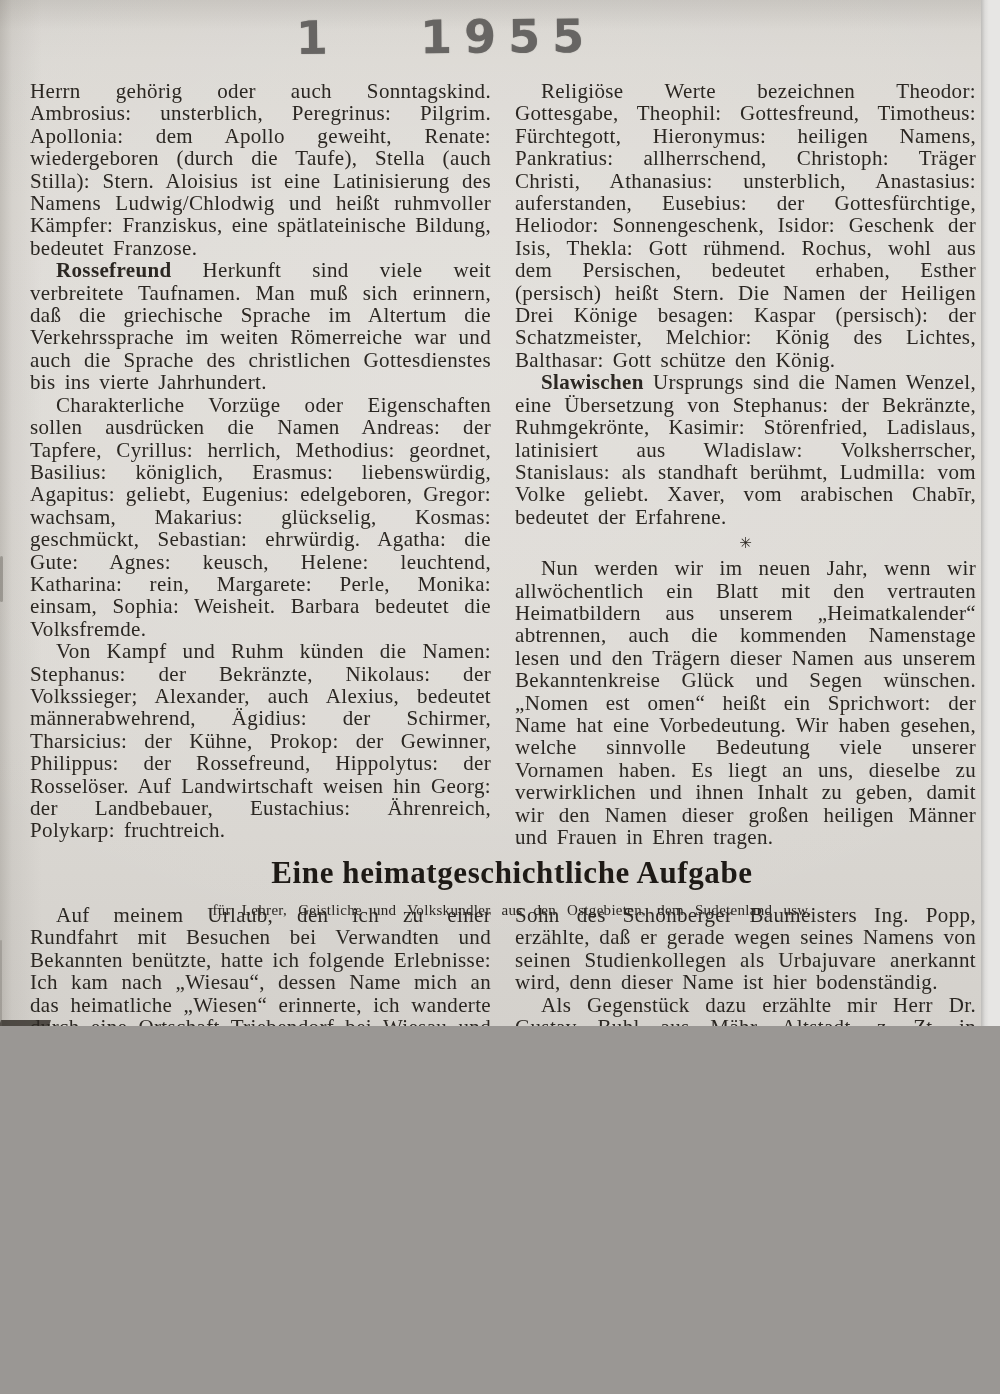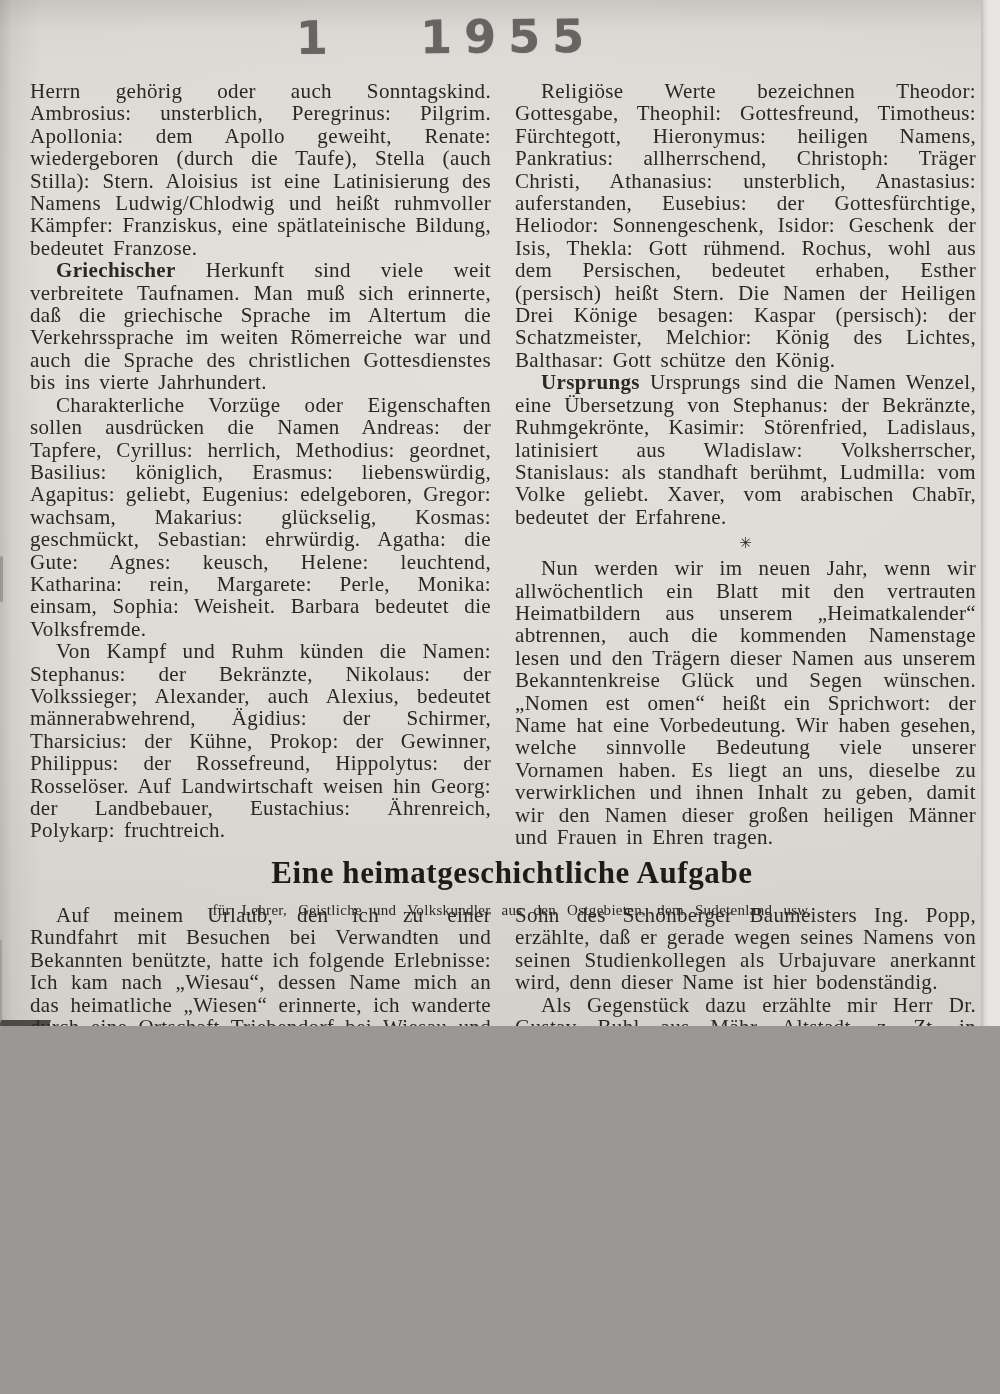--- a/index.html
+++ b/index.html
@@ -95,27 +95,27 @@
   <div class="scan-mark" style="left:0;top:556px;width:3px;height:46px;"></div>
   <div class="scan-mark" style="left:0;top:940px;width:2px;height:300px;opacity:.3;"></div>
 
   <div class="stamp">
     <span class="issue">1</span><span class="year">1955</span>
   </div>
 
   <div class="cols top">
     <div class="col">
       <p class="para"><span>Herrn gehörig oder auch Sonntagskind. Ambrosius: unsterblich, Peregrinus: Pilgrim. Apollonia: dem Apollo geweiht, Renate: wiedergeboren (durch die Taufe), Stella (auch Stilla): Stern. Aloisius ist eine Latinisierung des Namens Ludwig/Chlodwig und heißt ruhmvoller Kämpfer: Franziskus, eine spätlateinische Bildung, bedeutet Franzose.</span></p>
-      <p class="para indent"><b class="lead">Griechischer</b><span> Herkunft sind viele weit verbreitete Taufnamen. Man muß sich erinnerte, daß die griechische Sprache im Altertum die Verkehrssprache im weiten Römerreiche war und auch die Sprache des christlichen Gottesdienstes bis ins vierte Jahrhundert.</span></p>
+      <p class="para indent"><b class="lead">Rossefreund</b><span> Herkunft sind viele weit verbreitete Taufnamen. Man muß sich erinnern, daß die griechische Sprache im Altertum die Verkehrssprache im weiten Römerreiche war und auch die Sprache des christlichen Gottesdienstes bis ins vierte Jahrhundert.</span></p>
       <p class="para indent"><span>Charakterliche Vorzüge oder Eigenschaften sollen ausdrücken die Namen Andreas: der Tapfere, Cyrillus: herrlich, Methodius: geordnet, Basilius: königlich, Erasmus: liebenswürdig, Agapitus: geliebt, Eugenius: edelgeboren, Gregor: wachsam, Makarius: glückselig, Kosmas: geschmückt, Sebastian: ehrwürdig. Agatha: die Gute: Agnes: keusch, Helene: leuchtend, Katharina: rein, Margarete: Perle, Monika: einsam, Sophia: Weisheit. Barbara bedeutet die Volksfremde.</span></p>
       <p class="para indent"><span>Von Kampf und Ruhm künden die Namen: Stephanus: der Bekränzte, Nikolaus: der Volkssieger; Alexander, auch Alexius, bedeutet männerabwehrend, Ägidius: der Schirmer, Tharsicius: der Kühne, Prokop: der Gewinner, Philippus: der Rossefreund, Hippolytus: der Rosselöser. Auf Landwirtschaft weisen hin Georg: der Landbebauer, Eustachius: Ährenreich, Polykarp: fruchtreich.</span></p>
     </div>
     <div class="col">
       <p class="para indent"><span>Religiöse Werte bezeichnen Theodor: Gottesgabe, Theophil: Gottesfreund, Timotheus: Fürchtegott, Hieronymus: heiligen Namens, Pankratius: allherrschend, Christoph: Träger Christi, Athanasius: unsterblich, Anastasius: auferstanden, Eusebius: der Gottesfürchtige, Heliodor: Sonnengeschenk, Isidor: Geschenk der Isis, Thekla: Gott rühmend. Rochus, wohl aus dem Persischen, bedeutet erhaben, Esther (persisch) heißt Stern. Die Namen der Heiligen Drei Könige besagen: Kaspar (persisch): der Schatzmeister, Melchior: König des Lichtes, Balthasar: Gott schütze den König.</span></p>
-      <p class="para indent"><b class="lead">Ursprungs</b><span> Ursprungs sind die Namen Wenzel, eine Übersetzung von Stephanus: der Bekränzte, Ruhmgekrönte, Kasimir: Störenfried, Ladislaus, latinisiert aus Wladislaw: Volksherrscher, Stanislaus: als standhaft berühmt, Ludmilla: vom Volke geliebt. Xaver, vom arabischen Chabīr, bedeutet der Erfahrene.</span></p>
+      <p class="para indent"><b class="lead">Slawischen</b><span> Ursprungs sind die Namen Wenzel, eine Übersetzung von Stephanus: der Bekränzte, Ruhmgekrönte, Kasimir: Störenfried, Ladislaus, latinisiert aus Wladislaw: Volksherrscher, Stanislaus: als standhaft berühmt, Ludmilla: vom Volke geliebt. Xaver, vom arabischen Chabīr, bedeutet der Erfahrene.</span></p>
       <div class="divider">✳</div>
       <p class="para indent"><span>Nun werden wir im neuen Jahr, wenn wir allwöchentlich ein Blatt mit den vertrauten Heimatbildern aus unserem „Heimatkalender“ abtrennen, auch die kommenden Namenstage lesen und den Trägern dieser Namen aus unserem Bekanntenkreise Glück und Segen wünschen. „Nomen est omen“ heißt ein Sprichwort: der Name hat eine Vorbedeutung. Wir haben gesehen, welche sinnvolle Bedeutung viele unserer Vornamen haben. Es liegt an uns, dieselbe zu verwirklichen und ihnen Inhalt zu geben, damit wir den Namen dieser großen heiligen Männer und Frauen in Ehren tragen.</span></p>
     </div>
   </div>
 
   <div class="headingblock">
     <h1 class="art-title">Eine heimatgeschichtliche Aufgabe</h1>
     <p class="art-subtitle">für Lehrer, Geistliche und Volkskundler aus den Ostgebieten, dem Sudetenland usw.</p>
   </div>
 

